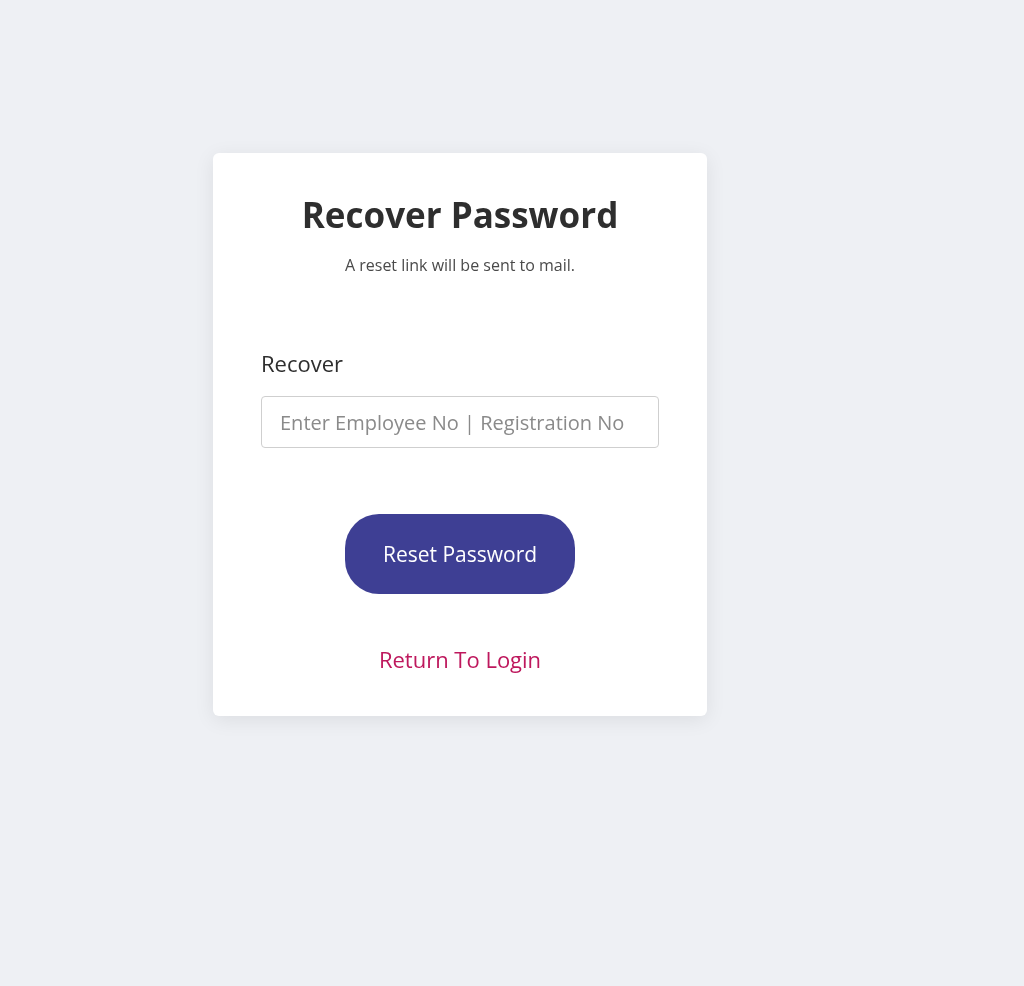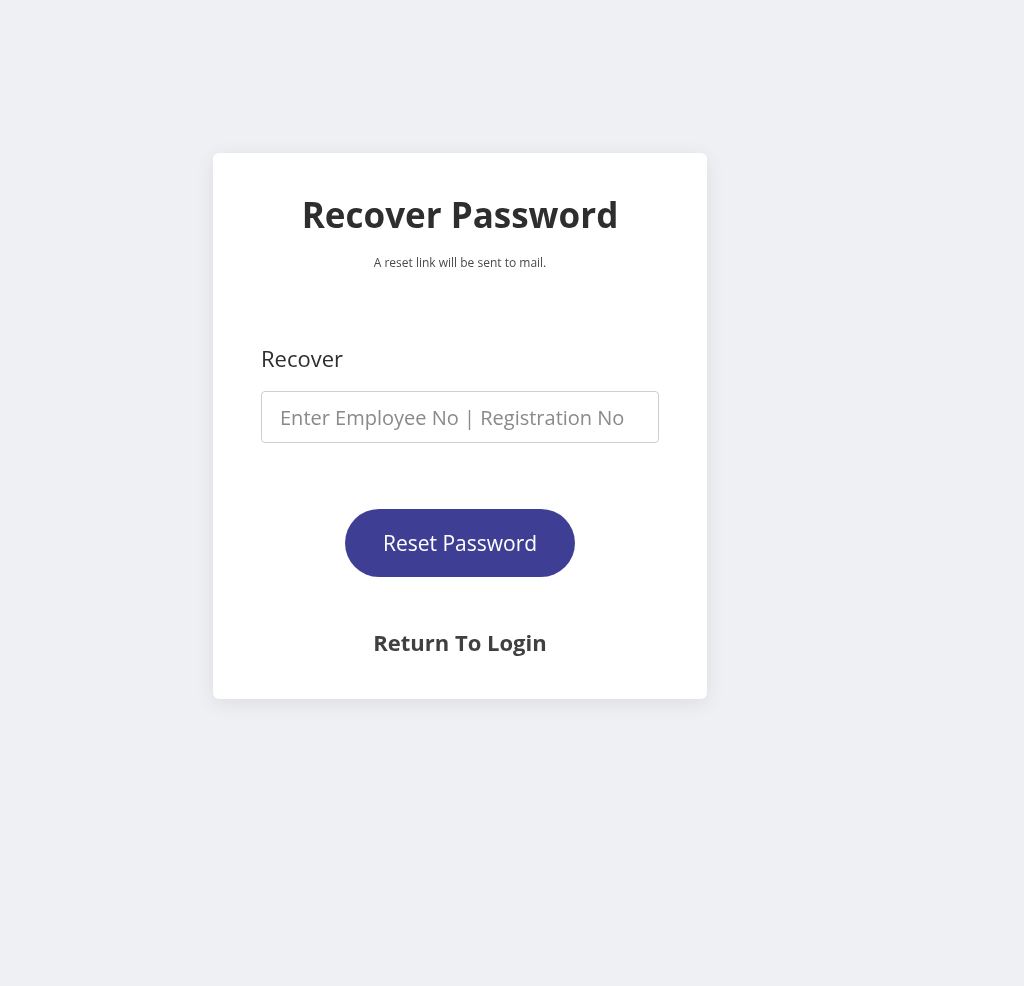--- a/index.html
+++ b/index.html
@@ -29,21 +29,21 @@
     
     .page-title {
       font-size: 35px;
       font-weight: 700;
       color: #2e2e2e;
       text-align: center;
       margin-bottom: 16px;
     }
     
     .subtitle {
-      font-size: 12px;
+      font-size: 16px;
       color: #4a4a4a;
       text-align: center;
       margin-bottom: 72px;
       font-weight: 400;
     }
     
     .field-label {
       font-size: 22px;
       color: #2e2e2e;
       margin-bottom: 18px;
@@ -70,38 +70,38 @@
       text-align: center;
       margin-top: 66px;
     }
     
     .primary-button {
       display: inline-block;
       background-color: #3e3f94;
       color: #ffffff;
       font-size: 21px;
       font-weight: 500;
-      padding: 20px 38px;
+      padding: 26px 38px;
       border: none;
       border-radius: 34px;
       cursor: pointer;
       font-family: inherit;
     }
     
     .link-wrap {
       text-align: center;
       margin-top: 50px;
     }
     
     .return-link {
-      color: #404040;
+      color: #be185d;
       font-size: 22px;
       text-decoration: none;
       cursor: pointer;
-      font-weight: 700;
+      font-weight: 400;
     }
   </style>
 </head>
 <body>
 
 <div class="card">
   <h2 class="page-title">Recover Password</h2>
   <p class="subtitle">A reset link will be sent to mail.</p>
 
   <div>

